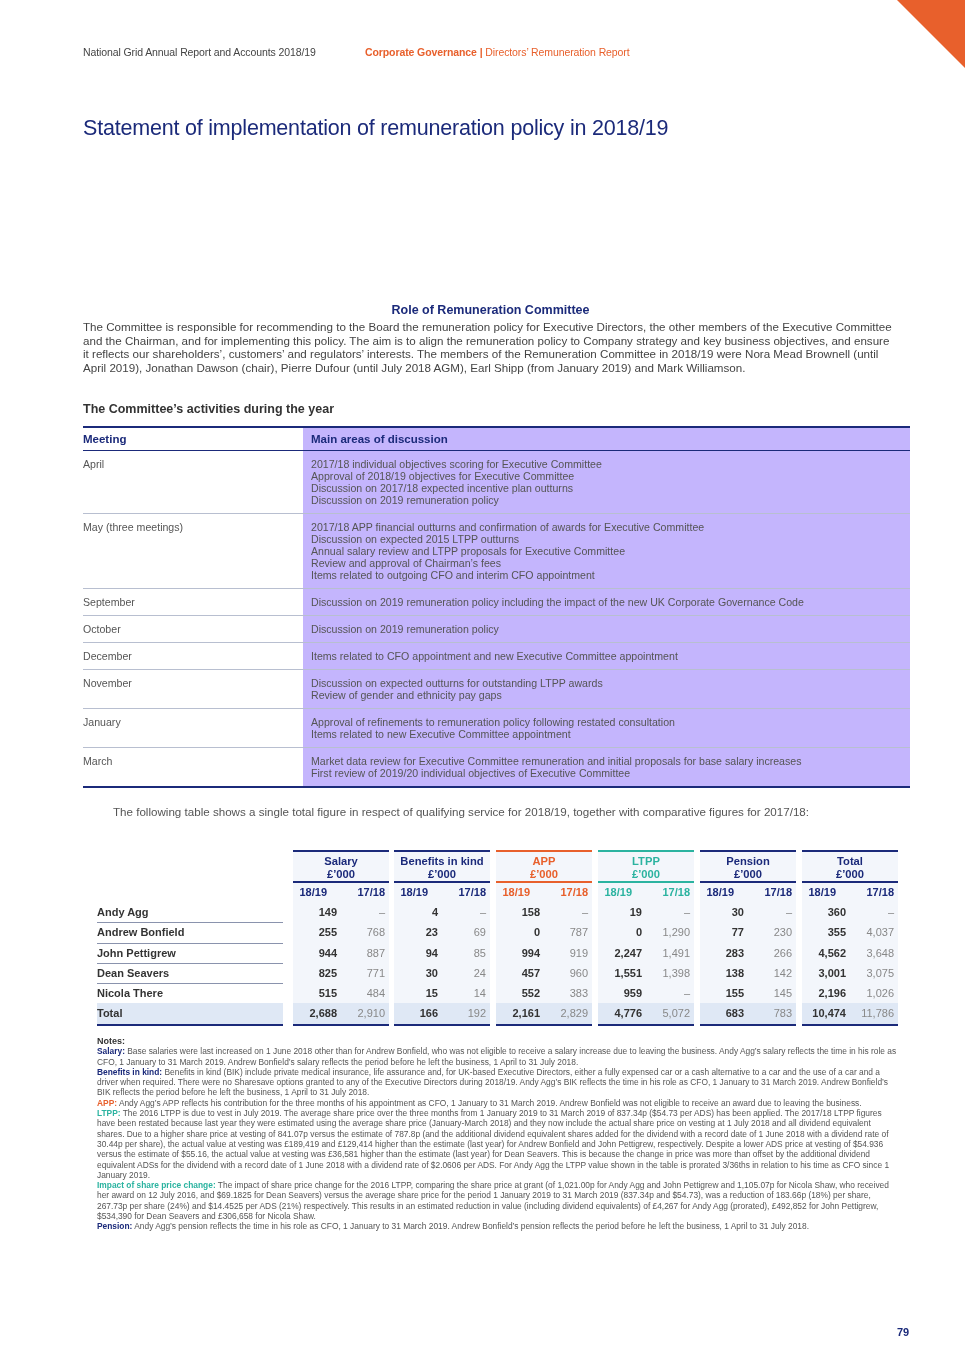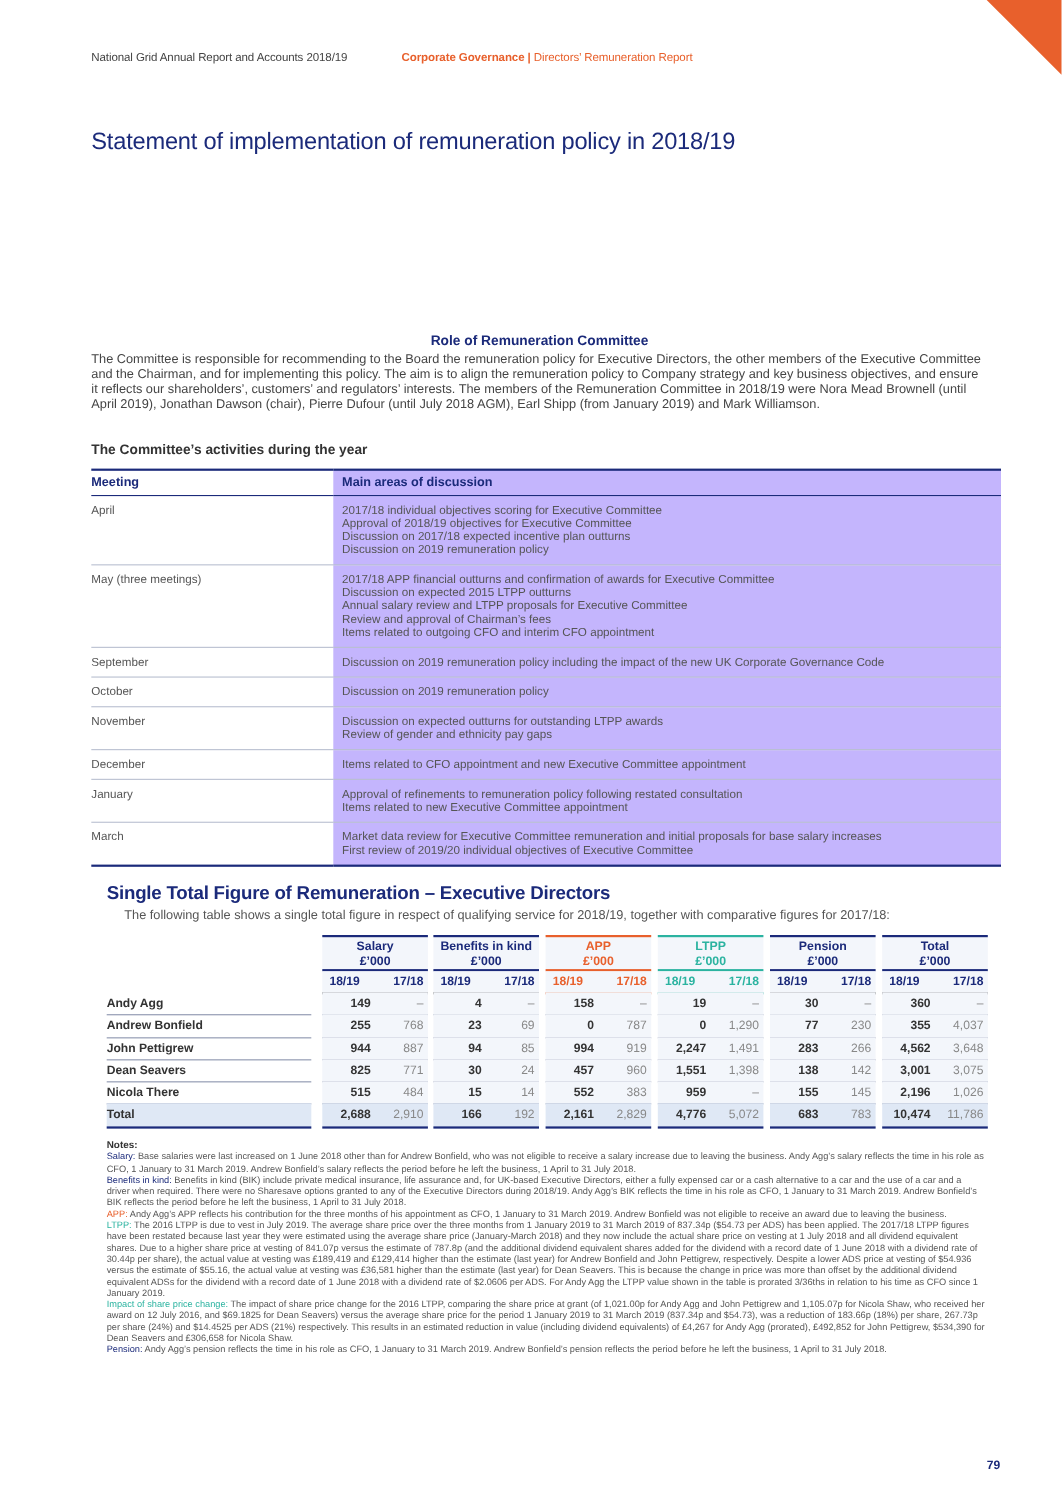--- a/index.html
+++ b/index.html
@@ -46,21 +46,21 @@
   .g0{left:196px}.g1{left:297px}.g2{left:399px}.g3{left:501px}.g4{left:603px}.g5{left:705px}
   .app .grp.g2, .hdr1 .g2, .hdr2 .g2 { border-color:#e8602c; }
   .hdr1 .g2, .hdr2 .g2 .a, .hdr2 .g2 .b { color:#e8602c !important; }
   .hdr1 .g3, .hdr2 .g3 { border-color:#2bb3a0; }
   .hdr1 .g3, .hdr2 .g3 .a, .hdr2 .g3 .b { color:#2bb3a0 !important; }
   .total .namecell, .total .grp { background:#dfe8f5; border-bottom:2px solid #1b2a7a; }
   .total .namecell { background:#dfe8f5; }
   .notes { position:absolute; top:1036px; left:97px; width:800px; font-size:8.4px; line-height:10.3px; color:#555; }
   .notes .nh { font-weight:bold; color:#333; font-size:9px; }
   .notes p { margin:0; }
-  .notes .lab { font-weight:normal; }
+  .notes .lab { font-weight:bold; }
   .lab.navy { color:#1b2a7a; } .lab.orange{ color:#e8602c; } .lab.teal { color:#2bb3a0; }
   .pageno { position:absolute; top:1326px; left:897px; font-size:11px; font-weight:bold; color:#1b2a7a; }
 </style>
 </head>
 <body>
 
 <div class="corner"></div>
 
 <div class="running-head">
   <span>National Grid Annual Report and Accounts 2018/19</span>
@@ -113,51 +113,50 @@
           <div>Discussion on 2019 remuneration policy including the impact of the new UK Corporate Governance Code</div>
         </td>
       </tr>
       <tr>
         <td class="m">October</td>
         <td class="d">
           <div>Discussion on 2019 remuneration policy</div>
         </td>
       </tr>
       <tr>
+        <td class="m">December</td>
+        <td class="d">
+          <div>Items related to CFO appointment and new Executive Committee appointment</div>
+        </td>
+      </tr>
+      <tr>
         <td class="m">November</td>
         <td class="d">
           <div>Discussion on expected outturns for outstanding LTPP awards</div>
           <div>Review of gender and ethnicity pay gaps</div>
         </td>
       </tr>
       <tr>
-        <td class="m">December</td>
-        <td class="d">
-          <div>Items related to CFO appointment and new Executive Committee appointment</div>
-        </td>
-      </tr>
-      <tr>
         <td class="m">January</td>
         <td class="d">
           <div>Approval of refinements to remuneration policy following restated consultation</div>
           <div>Items related to new Executive Committee appointment</div>
         </td>
       </tr>
       <tr>
         <td class="m">March</td>
         <td class="d">
           <div>Market data review for Executive Committee remuneration and initial proposals for base salary increases</div>
           <div>First review of 2019/20 individual objectives of Executive Committee</div>
         </td>
       </tr>
     </tbody>
 </table>
 
 <div class="stf">
-  <h2>Single Total Figure of Remuneration – Executive Directors</h2>
   <p>The following table shows a single total figure in respect of qualifying service for 2018/19, together with comparative figures for 2017/18:</p>
 </div>
 
 <div class="rtable">
   <div class="hdr1">
     <div class="grp g0"><span>Salary</span><br><span>£’000</span></div>
     <div class="grp g1"><span>Benefits in kind</span><br><span>£’000</span></div>
     <div class="grp g2"><span>APP</span><br><span>£’000</span></div>
     <div class="grp g3"><span>LTPP</span><br><span>£’000</span></div>
     <div class="grp g4"><span>Pension</span><br><span>£’000</span></div>

